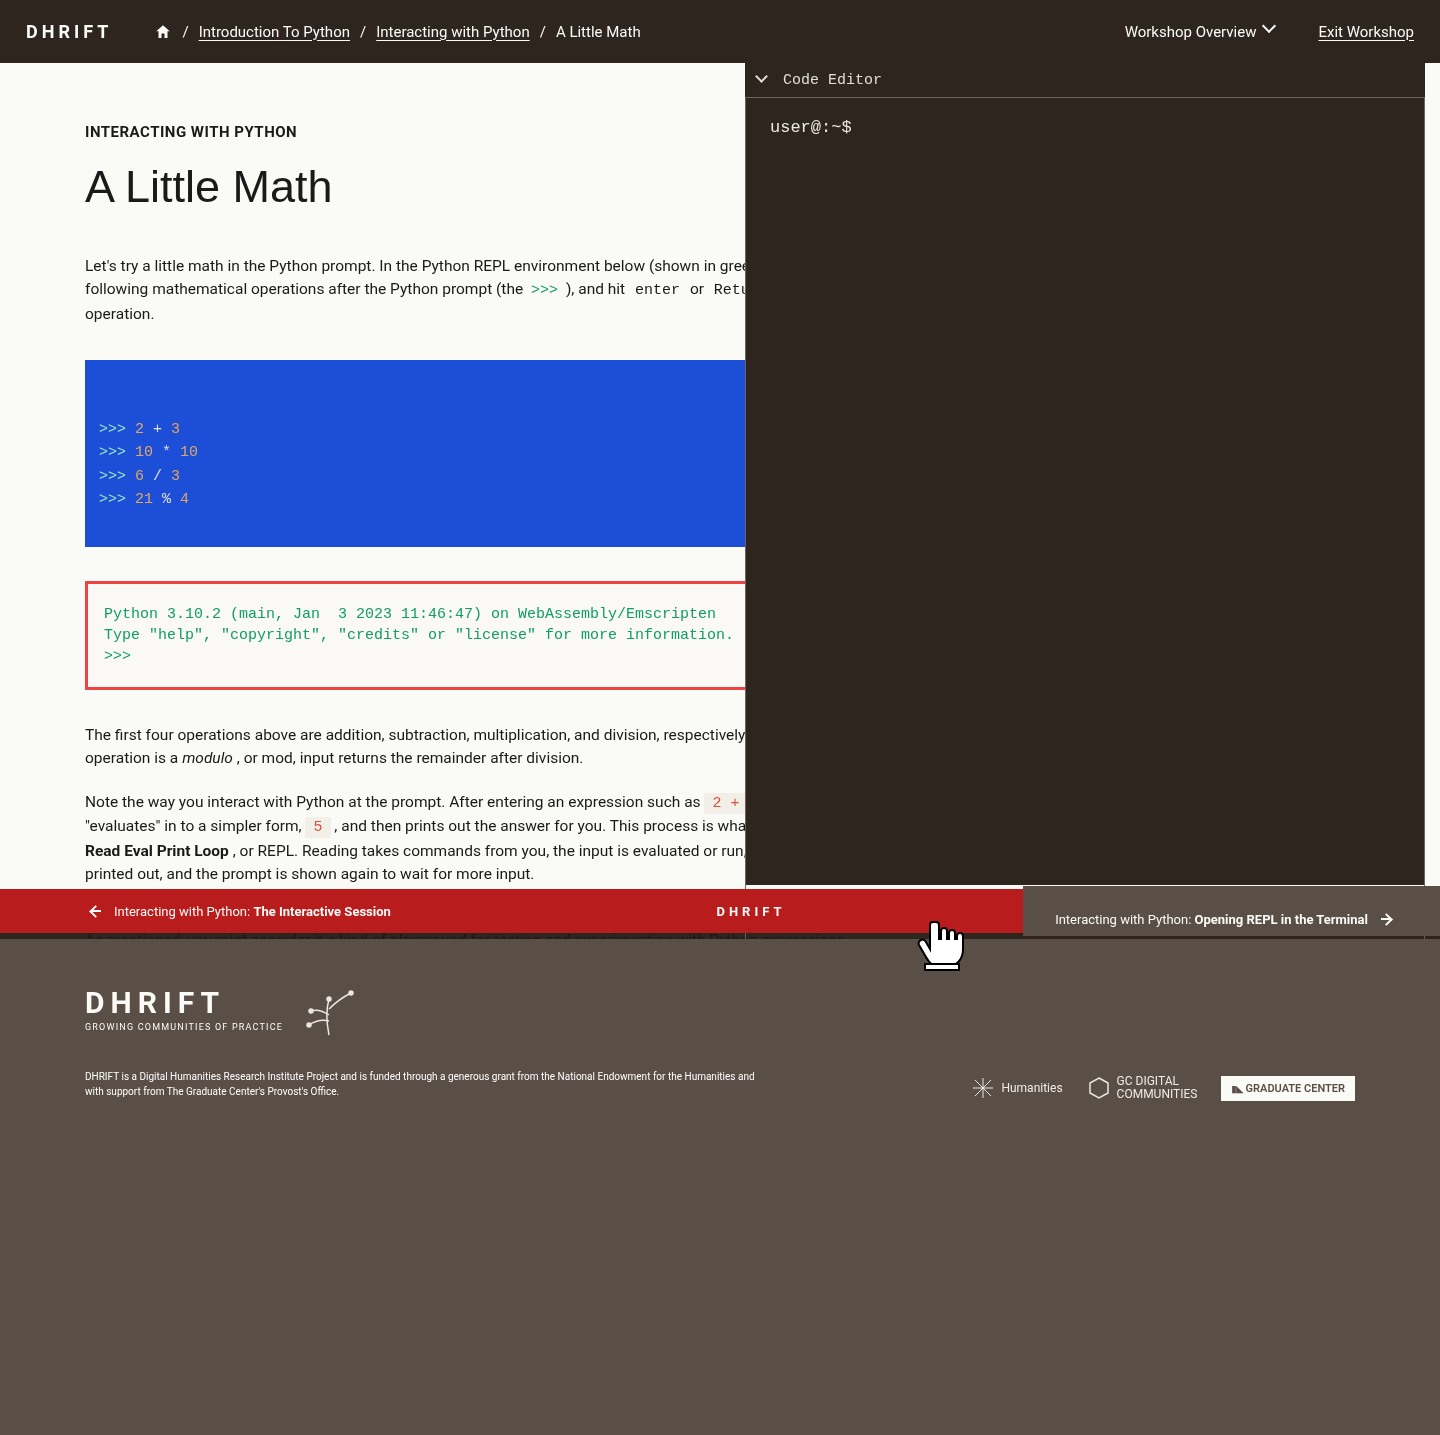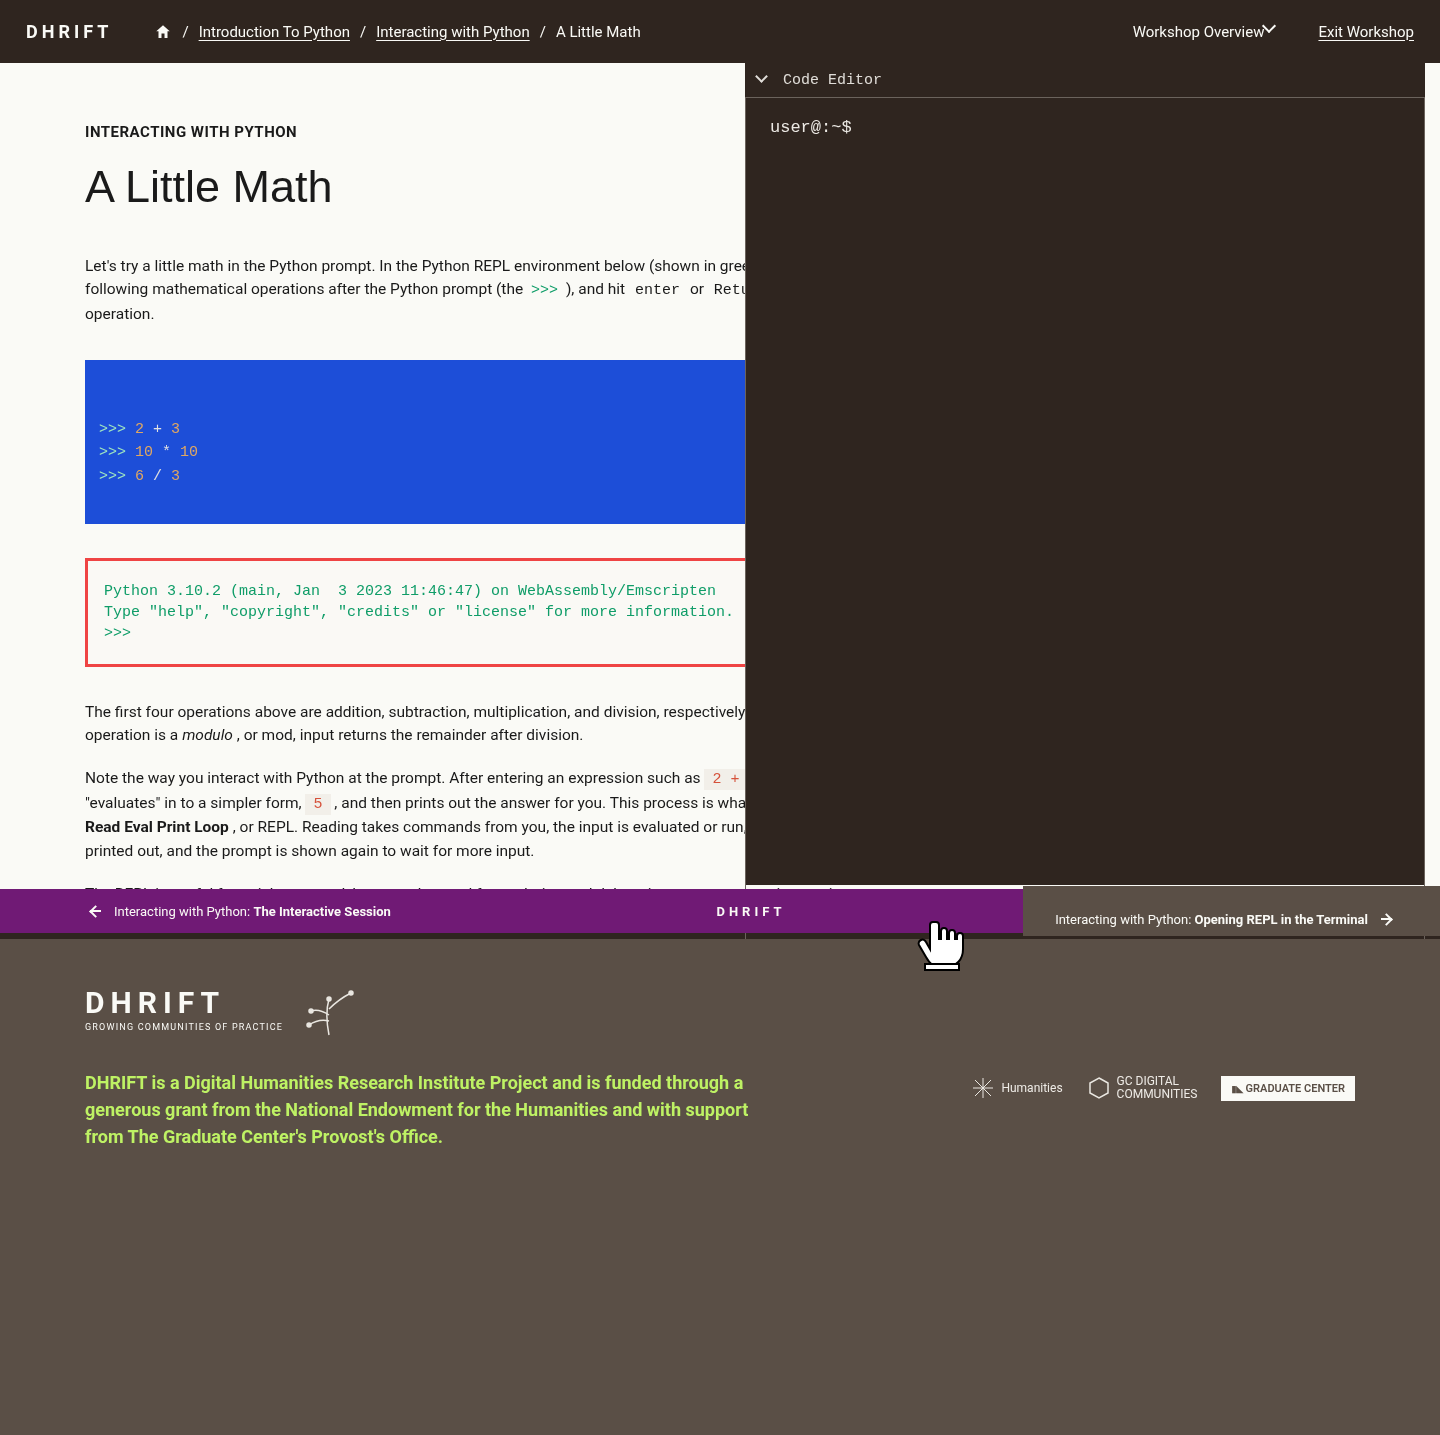--- a/index.html
+++ b/index.html
@@ -34,21 +34,21 @@
   gap: 10px;
   color: #fafaf6;
   font-size: 15px;
 }
 .bc-sep { color: #fafaf6; }
 .bc-link { color: #fafaf6; text-decoration: underline; text-underline-offset: 3px; cursor: pointer; }
 .bc-current { color: #fafaf6; }
 .home-icon svg { width: 18px; height: 18px; fill: #fafaf6; display: block; }
 .header-right { display: flex; align-items: center; gap: 40px; }
 .overview-btn {
-  display: flex; align-items: center; 
+  display: flex; align-items: center; gap: 8px;
   color: #fafaf6; font-size: 15px; cursor: pointer;
 }
 .chev-down { width: 14px; height: 14px; }
 .chev-down::before {
   content: ""; display: block; width: 8px; height: 8px;
   border-right: 2px solid #fafaf6; border-bottom: 2px solid #fafaf6;
   transform: rotate(45deg); margin-top: -4px;
 }
 .exit-link {
   color: #fafaf6; font-size: 15px; text-decoration: underline;
@@ -166,21 +166,21 @@
   font-family: "Courier New", monospace;
   color: #ece9e4;
   font-size: 17px;
 }
 
 .bottom-nav {
   position: absolute;
   top: 889px;
   left: 0; right: 0;
   height: 44px;
-  background: #701a75;
+  background: #b91c1c;
   display: flex;
   align-items: center;
   justify-content: space-between;
 }
 .nav-prev, .nav-next {
   display: flex; align-items: center; gap: 12px;
   color: #fafaf6; font-size: 13px;
   padding: 0 88px;
   height: 50px;
   cursor: pointer;
@@ -225,21 +225,21 @@
   font-weight: 700; letter-spacing: 6px; font-size: 30px; color: #fafaf6;
 }
 .footer-tagline {
   font-size: 9px; letter-spacing: 1.2px; color: #fafaf6; margin-top: 2px;
 }
 .plant-icon { width: 60px; height: 52px; }
 .footer-bottom {
   display: flex; justify-content: space-between; align-items: flex-start; gap: 40px;
 }
 .footer-desc {
-  font-size: 18px; line-height: 1.5; max-width: 690px; color: #bef264; font-weight: bold;
+  font-size: 10px; line-height: 1.5; max-width: 690px; color: #ffffff;
 }
 .sponsor-logos { display: flex; gap: 24px; align-items: center; }
 .sponsor {
   background: transparent; color: #eeebe6; font-size: 12px;
   display: flex; align-items: center; gap: 6px;
   height: 38px;
 }
 .sponsor-icon { width: 24px; height: 24px; }
 .sponsor-box {
   background: #fafaf6; color: #5a4f46; padding: 6px 10px;
@@ -294,20 +294,21 @@
       <span class="inline-code">enter</span>
       <span> or </span>
       <span class="inline-code">Return</span>
       <span> after each operation.</span>
     </p>
 
     <div class="code-block">
       <div class="code-line"><span class="prompt-g">&gt;&gt;&gt; </span><span class="num-o">2</span><span class="op-w"> + </span><span class="num-o">3</span></div>
       <div class="code-line"><span class="prompt-g">&gt;&gt;&gt; </span><span class="num-o">10</span><span class="op-w"> * </span><span class="num-o">10</span></div>
       <div class="code-line"><span class="prompt-g">&gt;&gt;&gt; </span><span class="num-o">6</span><span class="op-w"> / </span><span class="num-o">3</span></div>
+      <div class="code-line"><span class="prompt-g">&gt;&gt;&gt; </span><span class="num-o">21</span><span class="op-w"> % </span><span class="num-o">4</span></div>
     </div>
 
     <div class="repl-box">Python 3.10.2 (main, Jan  3 2023 11:46:47) on WebAssembly/Emscripten
 Type "help", "copyright", "credits" or "license" for more information.
 &gt;&gt;&gt;</div>
 
     <p class="para">
       <span>The first four operations above are addition, subtraction, multiplication, and division, respectively. The last operation is a </span>
       <em>modulo</em>
       <span>, or mod, input returns the remainder after division.</span>

